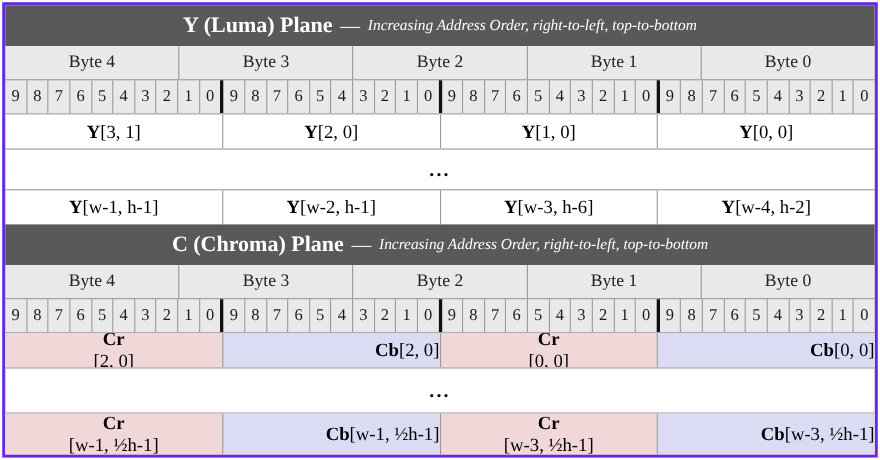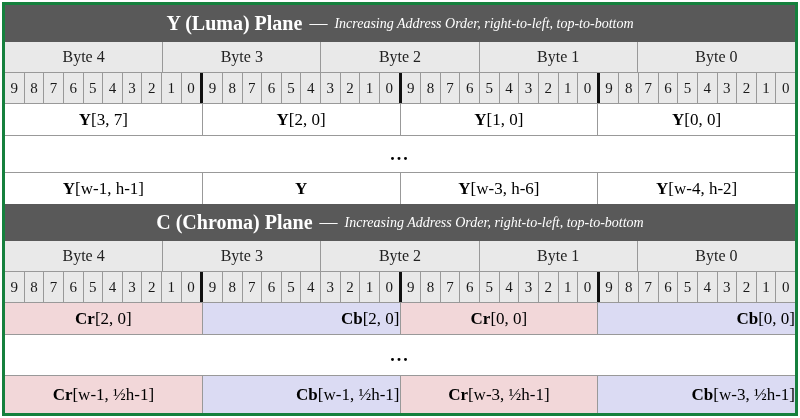--- a/index.html
+++ b/index.html
@@ -9,21 +9,21 @@
     width: 800px;
     height: 418px;
     overflow: hidden;
     font-family: "Liberation Serif", "DejaVu Serif", serif;
   }
   .figure {
     box-sizing: border-box;
     margin: 2px;
     width: 796px;
     height: 414px;
-    border: 3px solid #15803d;
+    border: 3px solid #6d28d9;
     display: flex;
     flex-direction: column;
     background: var(--value-row-bg, #ffffff);
   }
   section.plane {
     display: flex;
     flex-direction: column;
     flex: 0 0 auto;
   }
   section.plane[data-plane="1"] { flex: 1 1 auto; }
@@ -82,21 +82,21 @@
     flex: 1 1 0;
     display: flex;
     align-items: center;
     justify-content: center;
     font-size: 17px;
     color: #000000;
     white-space: pre;
   }
   .val-cell + .val-cell { border-left: 1px solid var(--thin-line, #999999); }
   .val-cell .bold { font-weight: bold; }
-  .val-cell.tint-cr { background: var(--cr-cell-bg, #f2d7d9); }
+  .val-cell.tint-cr { background: var(--cr-cell-bg, #f2d7d9); flex-direction: column; }
   .val-cell.tint-cb { background: var(--cb-cell-bg, #dbdbf3); justify-content: flex-end; }
 
   .dots-row {
     height: 37px;
     background: var(--value-row-bg, #ffffff);
     align-items: center;
     justify-content: center;
     font-weight: bold;
     font-size: 18px;
     letter-spacing: 2px;
@@ -159,31 +159,31 @@
         <div class="bit-cell">7</div>
         <div class="bit-cell">6</div>
         <div class="bit-cell">5</div>
         <div class="bit-cell">4</div>
         <div class="bit-cell">3</div>
         <div class="bit-cell">2</div>
         <div class="bit-cell">1</div>
         <div class="bit-cell">0</div>
       </div>
     <div class="val-row val-row-first">
-        <div class="val-cell"><span class="bold">Y</span><span>[3, 7]</span></div>
+        <div class="val-cell"><span class="bold">Y</span><span>[3, 1]</span></div>
         <div class="val-cell"><span class="bold">Y</span><span>[2, 0]</span></div>
         <div class="val-cell"><span class="bold">Y</span><span>[1, 0]</span></div>
         <div class="val-cell"><span class="bold">Y</span><span>[0, 0]</span></div>
       </div>
     <div class="dots-row">
       <span>...</span>
     </div>
     <div class="val-row val-row-last">
         <div class="val-cell"><span class="bold">Y</span><span>[w-1, h-1]</span></div>
-        <div class="val-cell"><span class="bold">Y</span></div>
+        <div class="val-cell"><span class="bold">Y</span><span>[w-2, h-1]</span></div>
         <div class="val-cell"><span class="bold">Y</span><span>[w-3, h-6]</span></div>
         <div class="val-cell"><span class="bold">Y</span><span>[w-4, h-2]</span></div>
       </div>
   </section>
 
   <section class="plane" data-plane="1">
     <div class="plane-title">
       <span class="t-bold">C (Chroma) Plane</span>
       <span class="t-dash">—</span>
       <span class="t-italic">Increasing Address Order, right-to-left, top-to-bottom</span>

